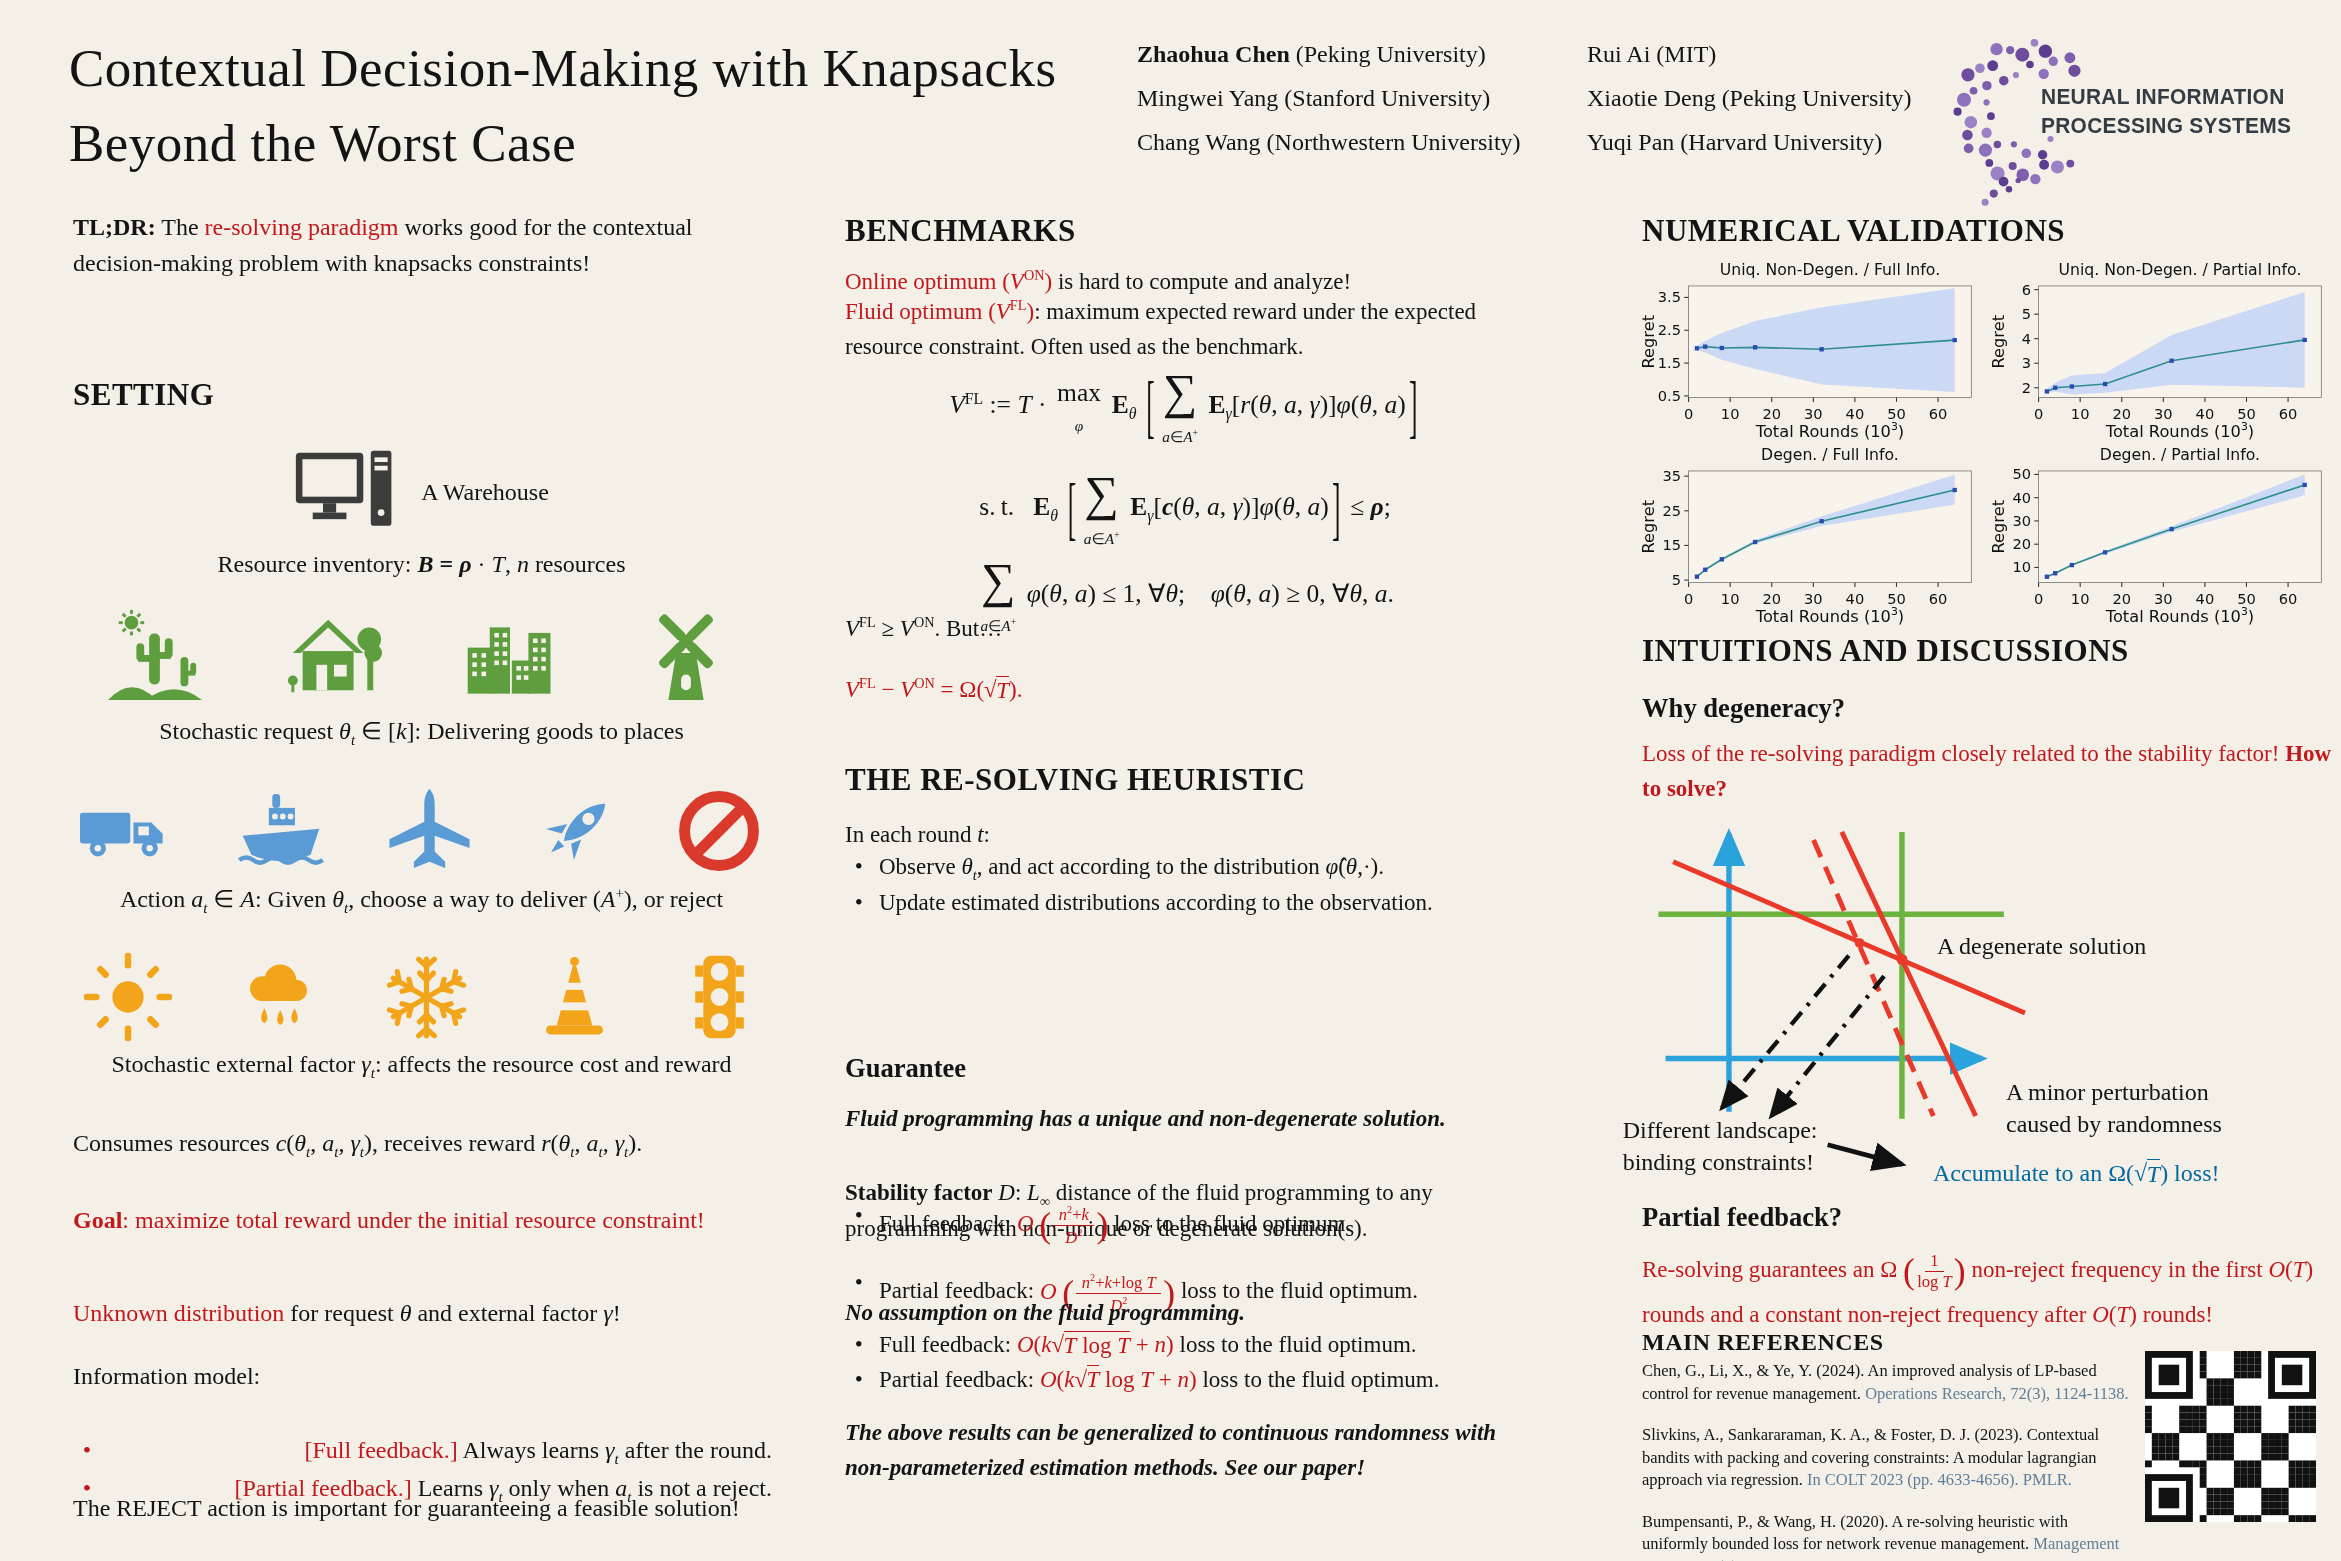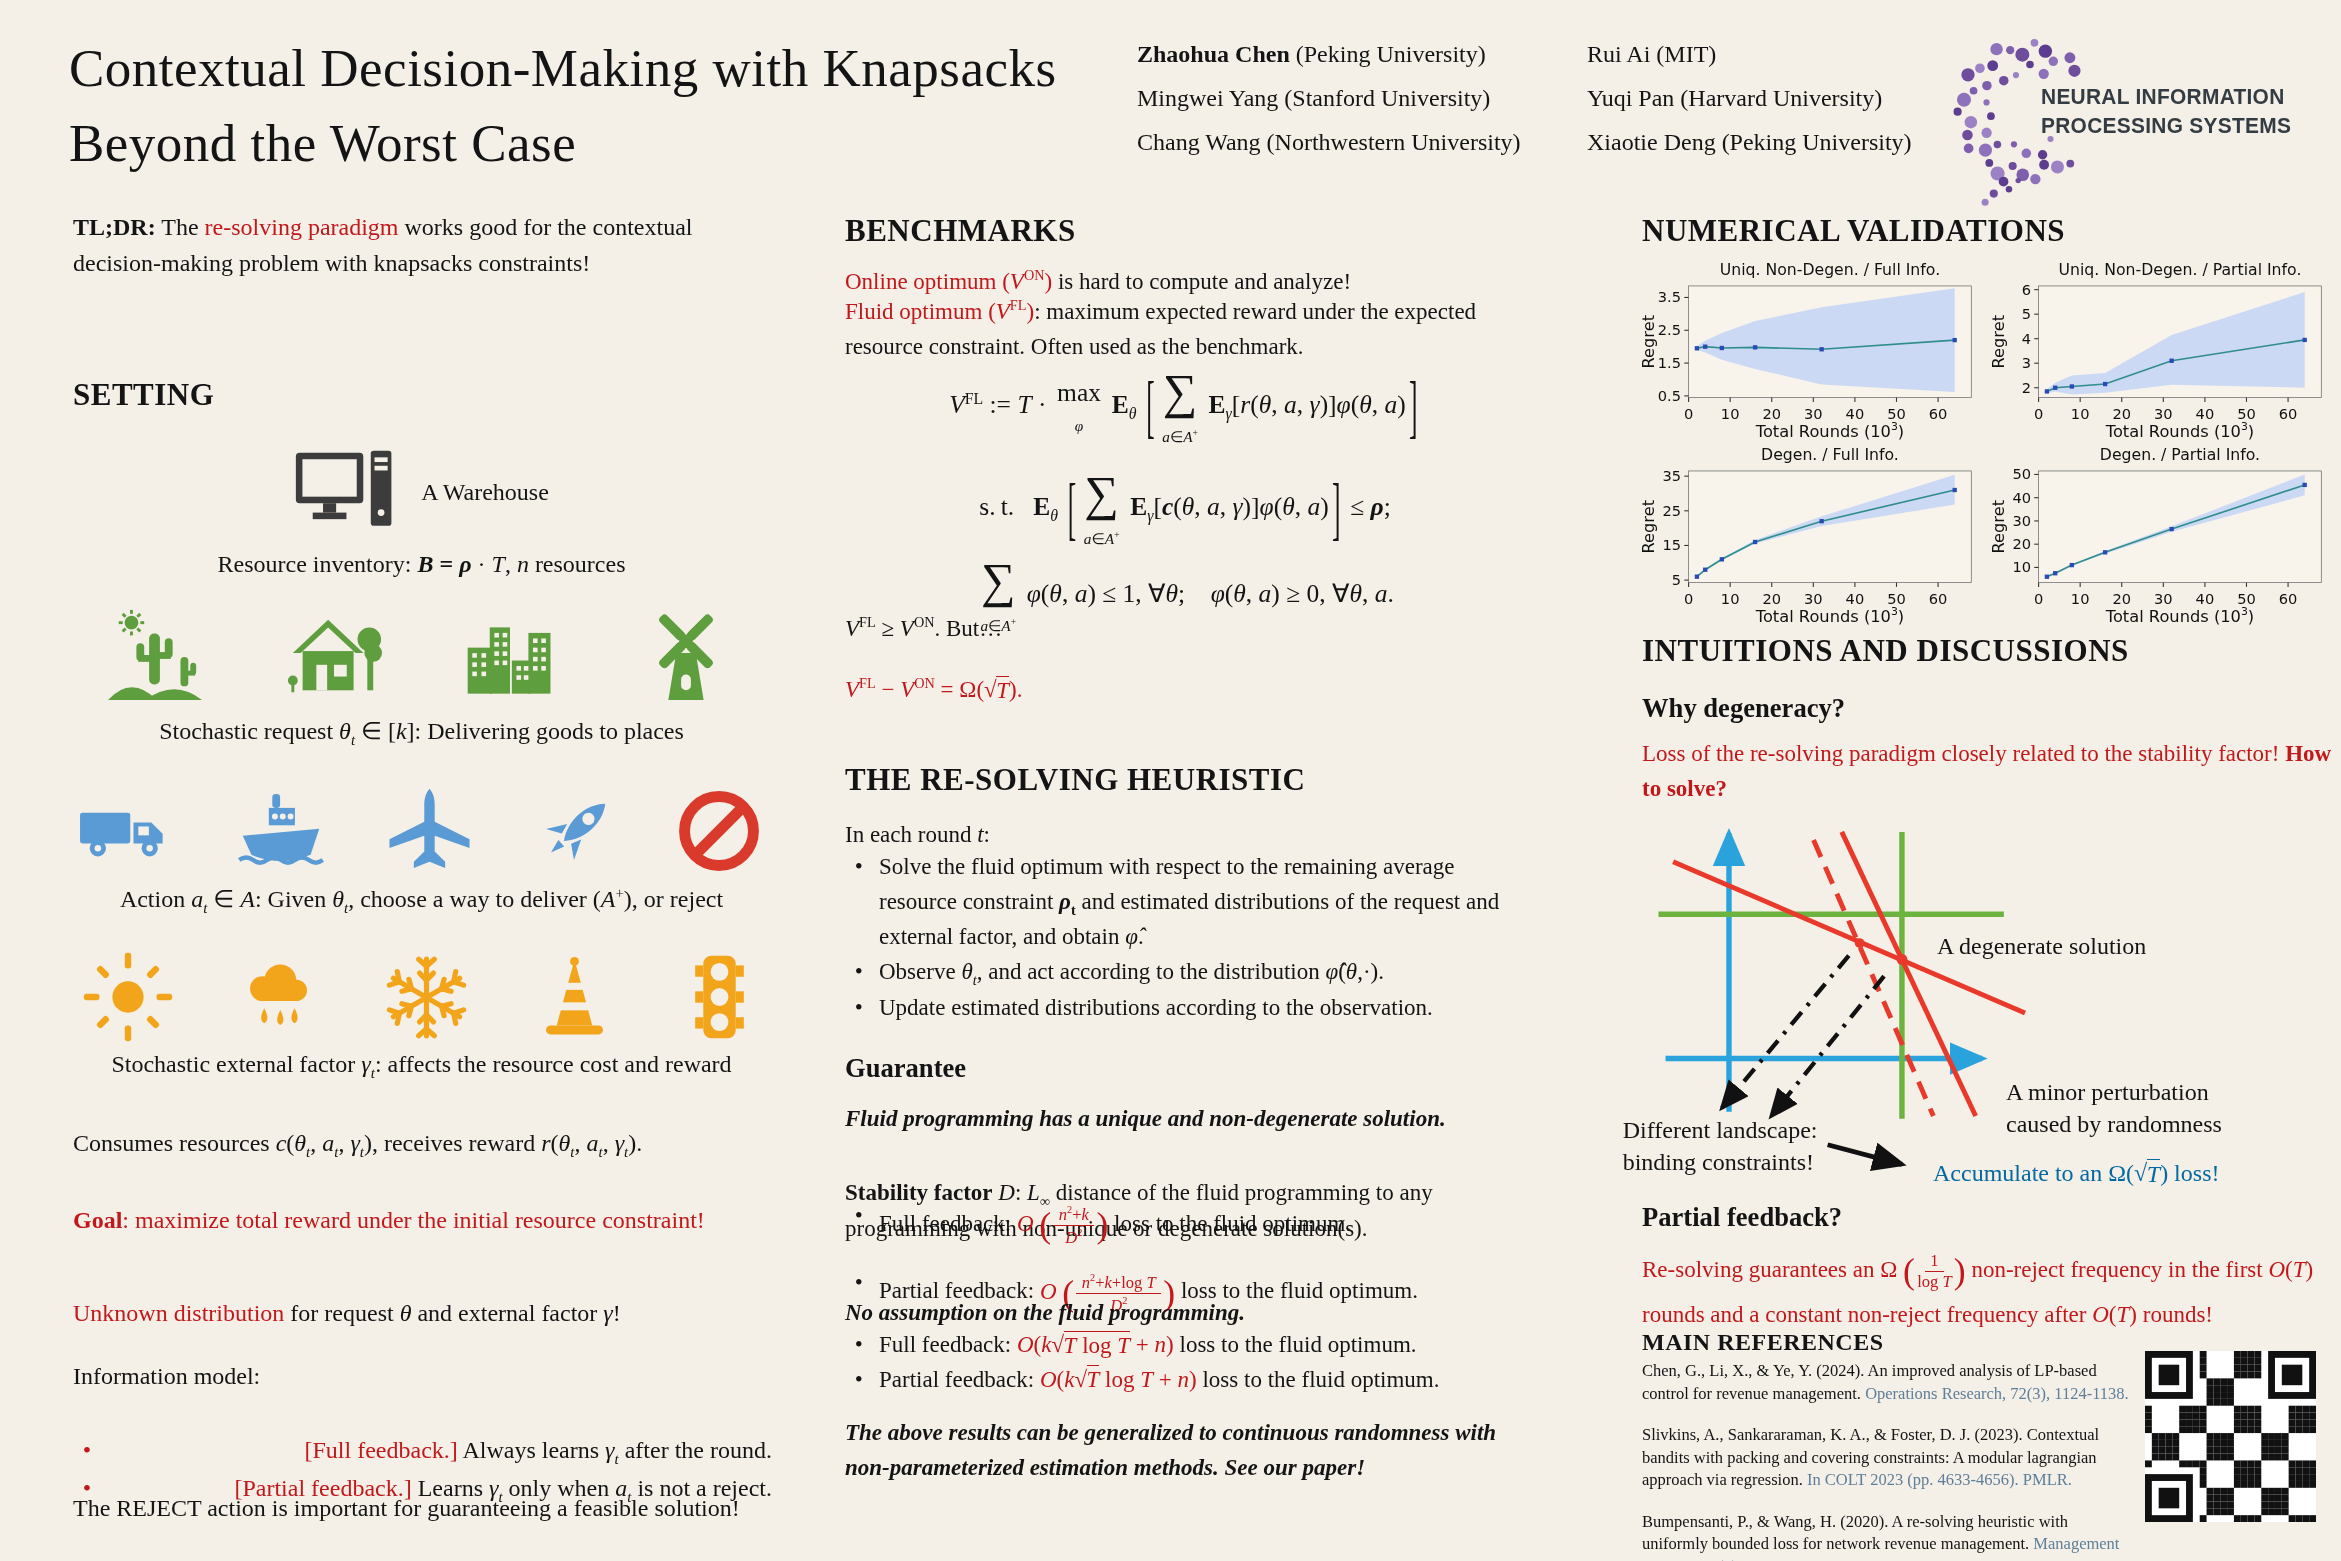--- a/index.html
+++ b/index.html
@@ -78,22 +78,22 @@
   <div>Beyond the Worst Case</div>
 </div>
 
 <div class="abs" id="authors">
   <div class="acol acol1">
     <div class="arow"><b>Zhaohua Chen</b> (Peking University)</div>
     <div class="arow">Mingwei Yang (Stanford University)</div>
     <div class="arow">Chang Wang (Northwestern University)</div>
   </div><div class="acol acol2">
     <div class="arow">Rui Ai (MIT)</div>
+    <div class="arow">Xiaotie Deng (Peking University)</div>
     <div class="arow">Yuqi Pan (Harvard University)</div>
-    <div class="arow">Xiaotie Deng (Peking University)</div>
   </div>
 </div>
 
 <div class="abs" id="neurips-logo">
   <svg id="logo-dots" width="374" height="190" viewBox="0 0 690 350">
       <circle cx="238.86115540180145" cy="93.43663727636145" r="11.248440509641426" fill="#6d4d9c"></circle>
       <circle cx="230.40785609186185" cy="69.41022787364436" r="10.037165990388672" fill="#7d5fae"></circle>
       <circle cx="199.78335526596456" cy="75.92761054400599" r="8.684358017276828" fill="#8d72bb"></circle>
       <circle cx="185.14099955133463" cy="57.221533446616675" r="12.341704540507548" fill="#5c3d8f"></circle>
       <circle cx="165.05030304991882" cy="41.78436695267848" r="7.081502302907694" fill="#9a82c4"></circle>
@@ -442,21 +442,20 @@
         <span class="sym">∑</span>
         <span class="lim"><i>a</i>∈<i>A</i><sup>+</sup></span>
       </span> <i>φ</i>(<i>θ</i>, <i>a</i>) ≤ 1, ∀<i>θ</i>;&nbsp;&nbsp;&nbsp; <i>φ</i>(<i>θ</i>, <i>a</i>) ≥ 0, ∀<i>θ</i>, <i>a</i>.</div>
 
   <div class="abs tm" style="top:612px;width:680px;"><i>V</i><sup>FL</sup> ≥ <i>V</i><sup>ON</sup>. But…</div>
   <div class="abs tm" style="top:673px;width:680px;"><span class="red"><i>V</i><sup>FL</sup> − <i>V</i><sup>ON</sup> = Ω(<span class="sqrtsym">√</span><span class="ol"><i>T</i></span>).</span></div>
 
   <div class="abs h2" style="top:762px;">THE RE-SOLVING HEURISTIC</div>
   <div class="abs tm" style="top:818px;width:680px;">In each round <i>t</i>:</div>
   <ul class="abs tm bl" style="top:850px;width:680px;">
-    <li>Solve the fluid optimum with respect to the remaining average resource constraint <b><i>ρ</i><sub>t</sub></b> and estimated distributions of the request and external factor, and obtain <i>φ̂</i>.</li>
     <li>Observe <i>θ<sub>t</sub></i>, and act according to the distribution <i>φ̂</i>(<i>θ</i>,·).</li>
     <li>Update estimated distributions according to the observation.</li>
   </ul>
 
   <div class="abs h3" style="top:1053px;">Guarantee</div>
   <div class="abs tm" style="top:1102px;width:680px;"><b><i>Fluid programming has a unique and non-degenerate solution.</i></b></div>
   <div class="abs tm" style="top:1132px;width:680px;margin-top:44px;"><b>Stability factor</b> <i>D</i>: <i>L</i><sub>∞</sub> distance of the fluid programming to any programming with non-unique or degenerate solution(s).</div>
   <ul class="abs tm bl" style="top:1199px;width:680px;">
     <li style="margin-bottom:14px;">Full feedback: <span class="red"><i>O</i> <span class="bigp">(</span><span class="frac">
             <span class="num"><i>n</i><sup>2</sup>+<i>k</i></span>

